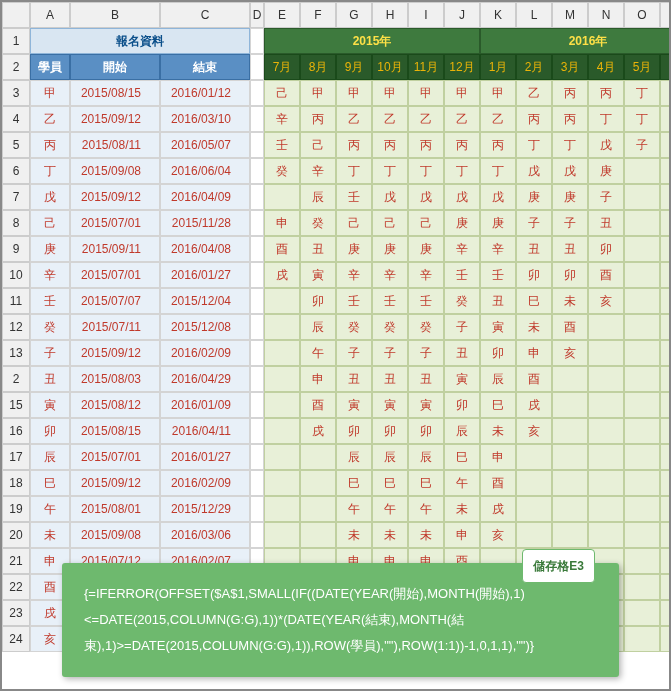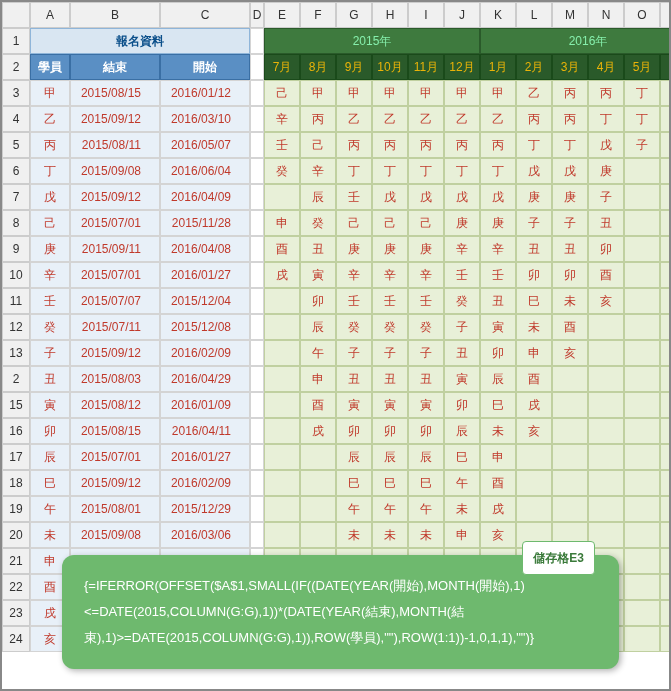--- a/index.html
+++ b/index.html
@@ -6,24 +6,24 @@
 body{font-family:"Microsoft YaHei",Arial,sans-serif;font-size:12px;background:#fff;width:671px;height:691px;position:relative;border:2px solid #888}
 .grid{display:grid;grid-template-columns:28px 40px 90px 90px 14px repeat(12,36px);grid-auto-rows:26px}
 .hdr{background:#f0f0f0;border:1px solid #ccc;display:flex;align-items:center;justify-content:center;font-weight:400;color:#333}
 .rh{background:#f0f0f0;border:1px solid #ccc;display:flex;align-items:center;justify-content:center;color:#333}
 .cell{border:1px solid #d4d4d4;display:flex;align-items:center;justify-content:center;background:#fff}
 .sel{background:#e8f0f8}
 .title-blue{background:#d9e6f2;color:#0b4f8a;font-weight:600;border:1px solid #8fb5d9}
 .hdr-blue{background:#5a8fc4;color:#fff;font-weight:600;border:1px solid #3a6fa4}
 .date-cell{color:#c0392b;text-align:right;padding-right:18px;justify-content:flex-end}
 .stu-cell{color:#c0392b}
-.year-hdr{background:#3e7a3e;color:#86efac;font-weight:400;border:1px solid #2a5a2a}
+.year-hdr{background:#3e7a3e;color:#fde047;font-weight:700;border:1px solid #2a5a2a}
 .mon-hdr{background:#2a5a2a;color:#eab308;border:1px solid #1a4a1a}
 .data-g{background:#e8f0d8;border:1px solid #c0d0a0;color:#c0392b}
-.formula-box{position:absolute;left:60px;bottom:20px;right:50px;background:#6eb96e;border-radius:12px;padding:18px 22px;color:#fff;font-size:13px;line-height:2;box-shadow:2px 2px 6px rgba(0,0,0,0.3)}
+.formula-box{position:absolute;left:60px;bottom:12px;right:50px;background:#6eb96e;border-radius:3px;padding:18px 22px;color:#fff;font-size:13px;line-height:2;box-shadow:2px 2px 6px rgba(0,0,0,0.3)}
 .tag{position:absolute;top:-14px;right:24px;background:#fff;border:1px solid #6eb96e;border-radius:4px;padding:4px 10px;color:#3a7a3a;font-weight:600;font-size:12px}
 .spacer{border:1px solid #d4d4d4}
 </style>
 </head>
 <body>
 
 <div class="grid" id="g">
     <div class="hdr"></div>
     <div class="hdr">A</div>
     <div class="hdr">B</div>
@@ -41,22 +41,22 @@
     <div class="hdr">N</div>
     <div class="hdr">O</div>
     <div class="hdr">P</div>
     <div class="rh">1</div>
     <div class="cell title-blue" style="grid-column:span 3">報名資料</div>
     <div class="spacer"></div>
     <div class="cell year-hdr" style="grid-column:span 6">2015年</div>
     <div class="cell year-hdr" style="grid-column:span 6">2016年</div>
     <div class="rh">2</div>
     <div class="cell hdr-blue">學員</div>
+    <div class="cell hdr-blue">開始</div>
     <div class="cell hdr-blue">結束</div>
-    <div class="cell hdr-blue">開始</div>
     <div class="spacer"></div>
     <div class="cell mon-hdr">7月</div>
     <div class="cell mon-hdr">8月</div>
     <div class="cell mon-hdr">9月</div>
     <div class="cell mon-hdr">10月</div>
     <div class="cell mon-hdr">11月</div>
     <div class="cell mon-hdr">12月</div>
     <div class="cell mon-hdr">1月</div>
     <div class="cell mon-hdr">2月</div>
     <div class="cell mon-hdr">3月</div>

